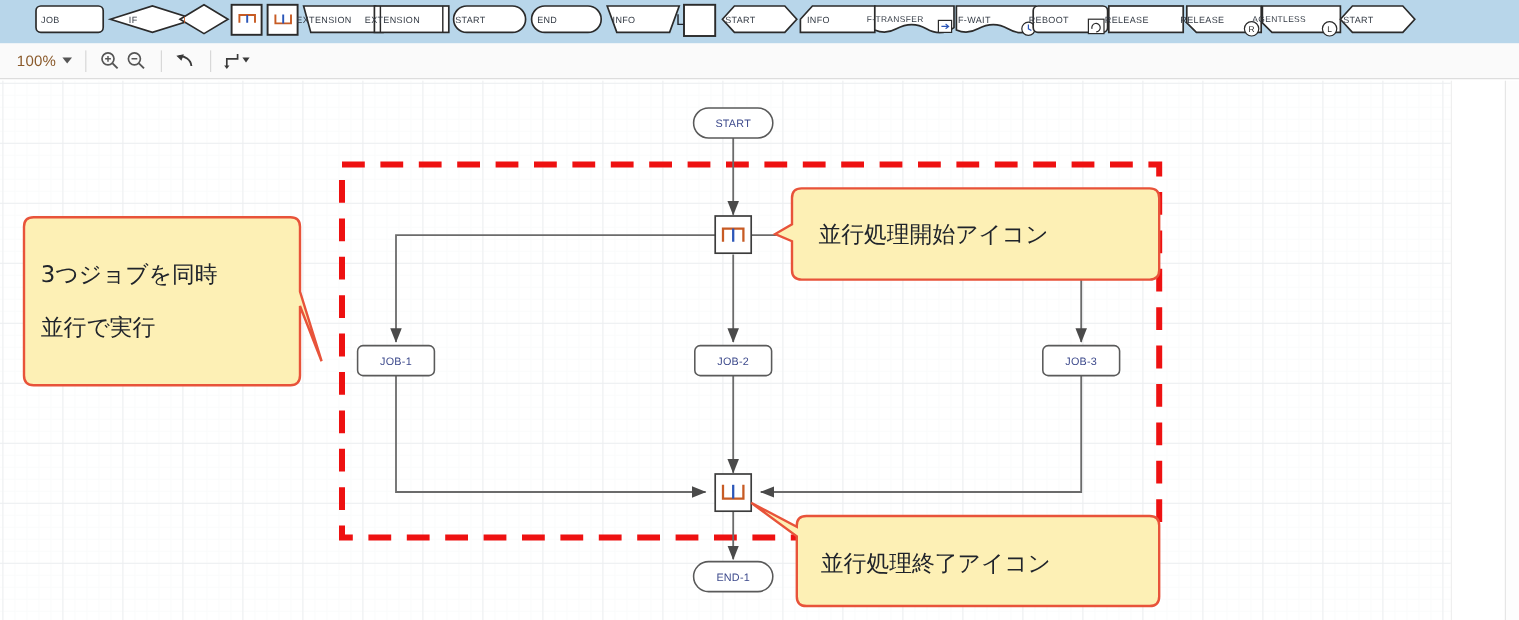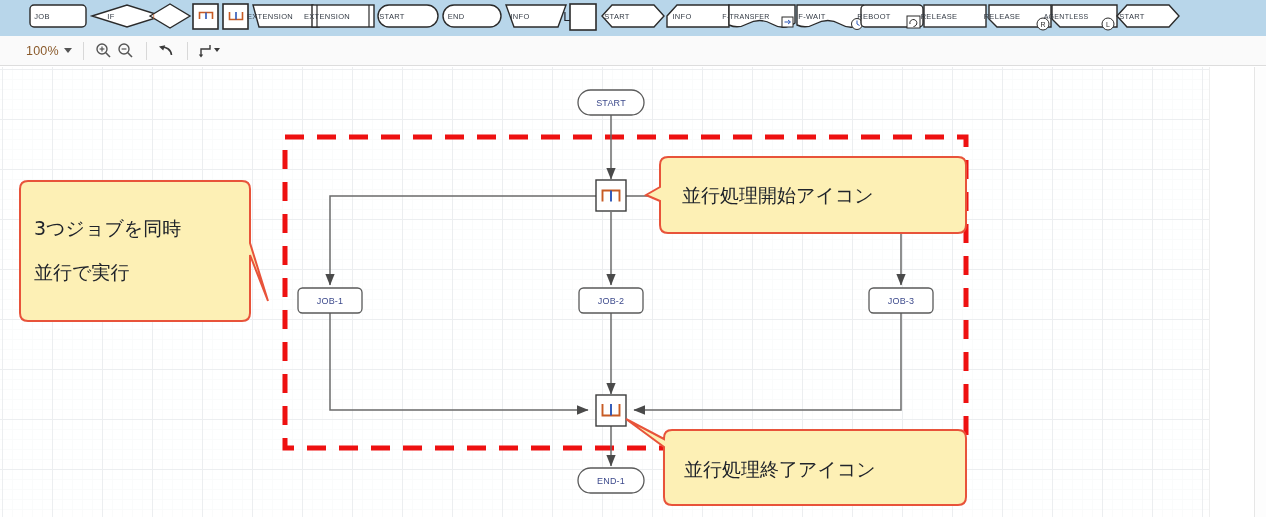--- a/index.html
+++ b/index.html
@@ -34,21 +34,21 @@
     color: #333a44; pointer-events: none; white-space: nowrap;
   }
 
   
   .toolbar2 {
     position: absolute; left: 0; top: 36px;
     width: 1266px; height: 30px;
     background: #fafafa;
     border-bottom: 1px solid #dddddd;
     display: flex; align-items: center;
-    padding-left: 26px; gap: 0px;
+    padding-left: 14px; gap: 0px;
   }
   .tb-zoomval {
     font-size: 12.5px; color: #8a5a2b; letter-spacing: .2px;
     padding: 2px 2px 2px 0; display: flex; align-items: center; gap: 5px;
     cursor: default;
   }
   .caret-dn {
     width: 0; height: 0; border-left: 4px solid transparent;
     border-right: 4px solid transparent; border-top: 5px solid #555;
   }

